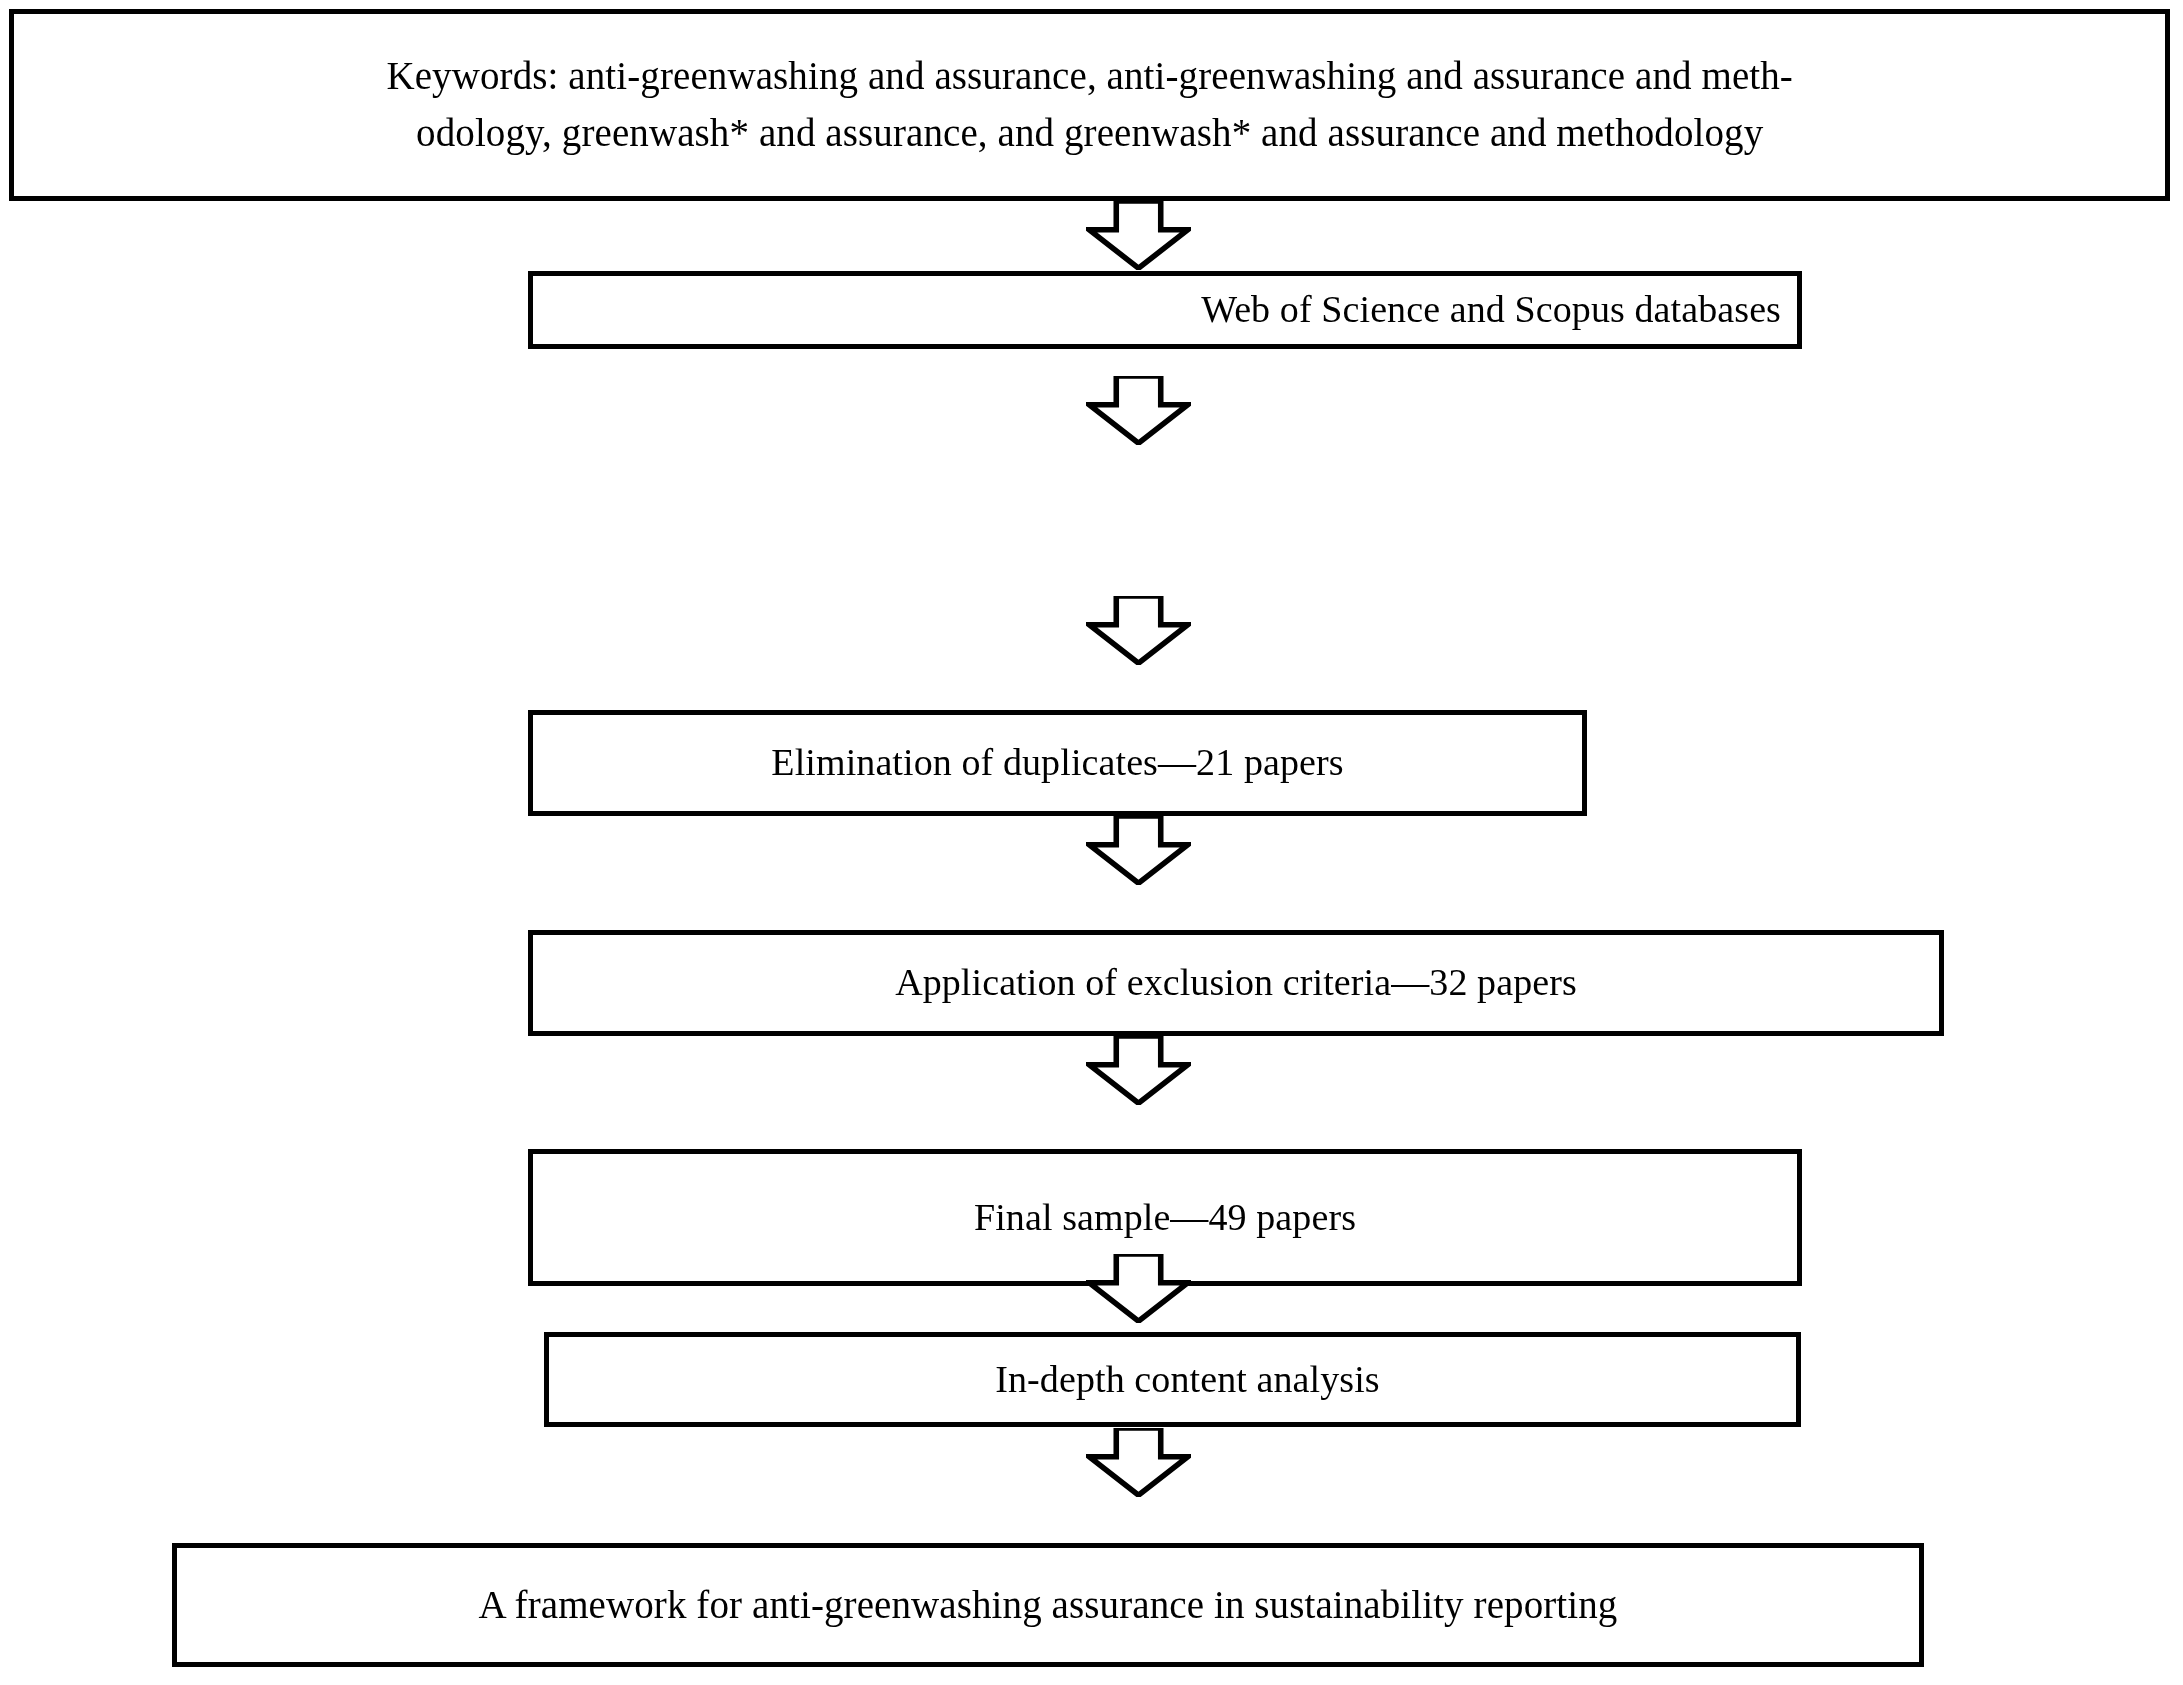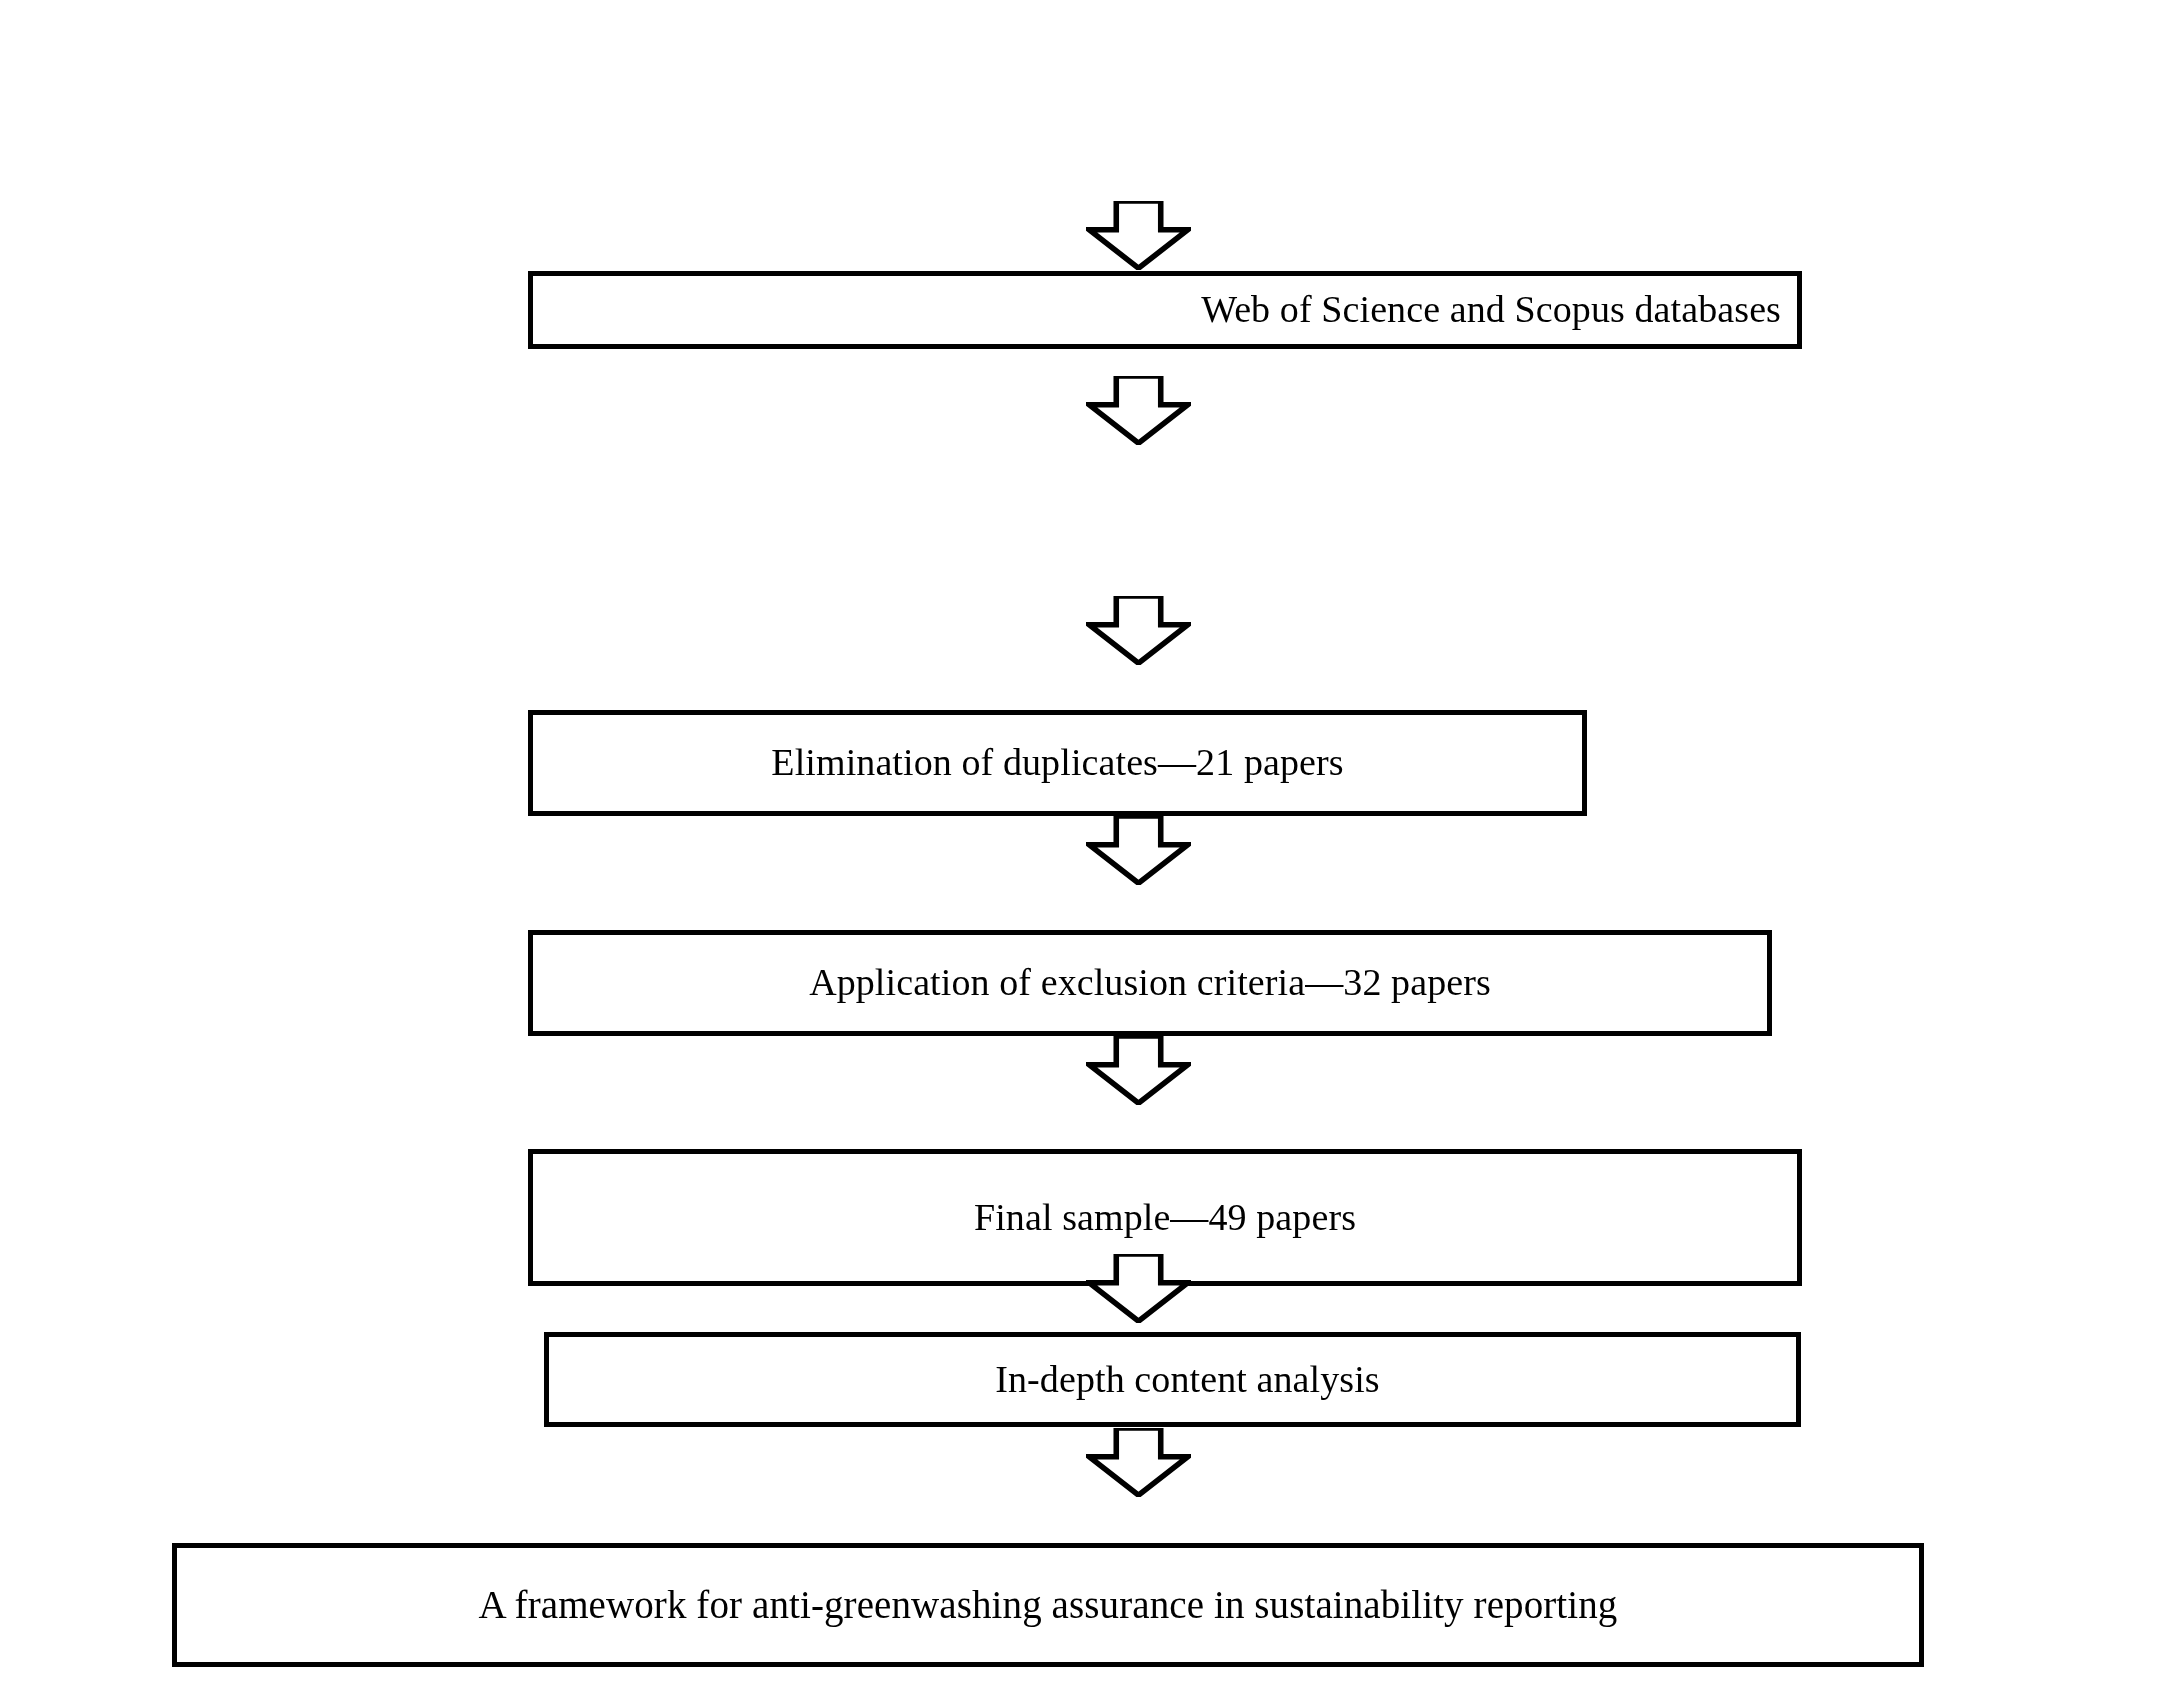--- a/index.html
+++ b/index.html
@@ -52,20 +52,24 @@
     display: block;
     width: 100%;
     height: 100%;
   }
 </style>
 </head>
 <body>
 
 <div id="page">
 
+  <div class="flow-box box-keywords" style="left:9.2px; top:9.2px; width:2161px; height:192px;">
+    <span class="box-text">Keywords: anti-greenwashing and assurance, anti-greenwashing and assurance and meth-
+odology, greenwash* and assurance, and greenwash* and assurance and methodology</span>
+  </div>
 
   <div class="arrow" style="left:1086px; top:201px; width:105px; height:69px;">
     <svg viewBox="0 0 170 113" preserveAspectRatio="none">
       <polygon points="49,0 121,0 121,47 165,47 85,110 5,47 49,47" fill="#ffffff" stroke="#000000" stroke-width="9" stroke-linejoin="miter"></polygon>
     </svg>
   </div>
 
   <div class="flow-box box-databases" style="left:528px; top:271px; width:1274px; height:78px;text-align:right;">
     <span class="box-text">Web of Science and Scopus databases</span>
   </div>
@@ -86,21 +90,21 @@
   <div class="flow-box box-duplicates" style="left:528px; top:710px; width:1059px; height:106px;">
     <span class="box-text">Elimination of duplicates—21 papers</span>
   </div>
 
   <div class="arrow" style="left:1086px; top:816px; width:105px; height:69px;">
     <svg viewBox="0 0 170 113" preserveAspectRatio="none">
       <polygon points="49,0 121,0 121,47 165,47 85,110 5,47 49,47" fill="#ffffff" stroke="#000000" stroke-width="9" stroke-linejoin="miter"></polygon>
     </svg>
   </div>
 
-  <div class="flow-box box-exclusion" style="left:528px; top:930px; width:1244px; height:106px;">
+  <div class="flow-box box-exclusion" style="left:528px; top:930px; width:1416px; height:106px;">
     <span class="box-text">Application of exclusion criteria—32 papers</span>
   </div>
 
   <div class="arrow" style="left:1086px; top:1036px; width:105px; height:69px;">
     <svg viewBox="0 0 170 113" preserveAspectRatio="none">
       <polygon points="49,0 121,0 121,47 165,47 85,110 5,47 49,47" fill="#ffffff" stroke="#000000" stroke-width="9" stroke-linejoin="miter"></polygon>
     </svg>
   </div>
 
   <div class="flow-box box-final-sample" style="left:528px; top:1149px; width:1274px; height:137px;justify-content:center;">

